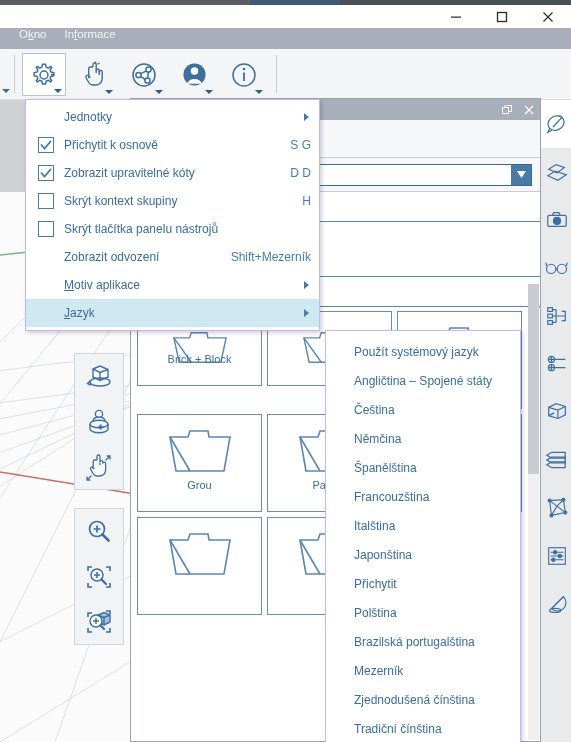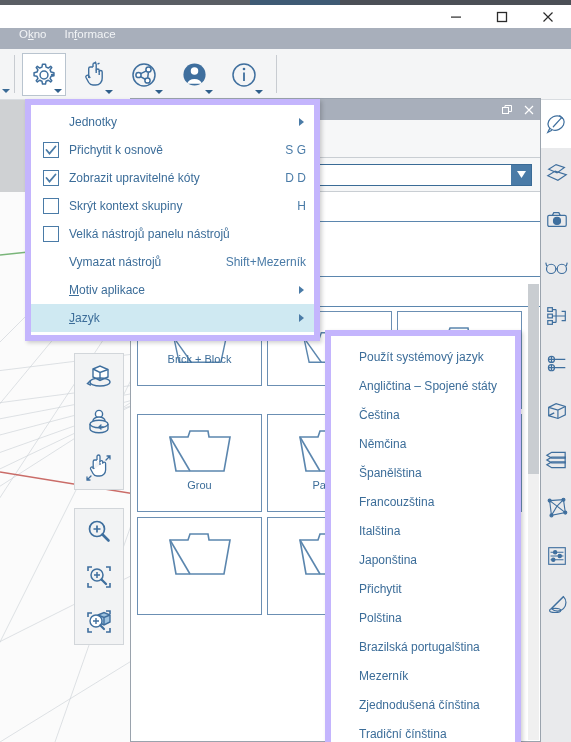--- a/index.html
+++ b/index.html
@@ -212,21 +212,21 @@
   }
   .mat-scroll .thumb {
     position: absolute; left:0; top: 0; width: 11px; height: 190px;
     background: #c9cdd1;
   }
 
   
   .menu {
     position: absolute;
     background: #ffffff;
-    border: 6px solid #c4b5fd;
+    border: 1px solid #c4b5fd;
     box-shadow: 2px 2px 4px rgba(0,0,0,0.18);
     padding: 3px 0;
   }
   #main-menu { left: 25px; top: 99px; width: 295px; }
   .mi {
     position: relative;
     height: 28px;
     display: flex; align-items: center;
     font-size: 12px; color: #3c6d99;
     padding-left: 12px;
@@ -714,27 +714,27 @@
 
     <div class="mi">
       <span class="cb"></span>
       <span class="lbl">Skrýt kontext skupiny</span>
       <span class="sc">H</span>
     </div>
 
 
     <div class="mi">
       <span class="cb"></span>
-      <span class="lbl">Velká nástrojů panelu nástrojů</span>
+      <span class="lbl">Skrýt tlačítka panelu nástrojů</span>
       <span class="sc"></span>
     </div>
 
     <div class="mi">
       <span class="cb nobox"></span>
-      <span class="lbl">Vymazat nástrojů</span>
+      <span class="lbl">Zobrazit odvození</span>
       <span class="sc">Shift+Mezerník</span>
     </div>
 
     <div class="mi">
       <span class="cb nobox"></span>
       <span class="lbl"><u>M</u>otiv aplikace</span>
       <span class="arrow"></span>
     </div>
 
     <div class="mi sel">

